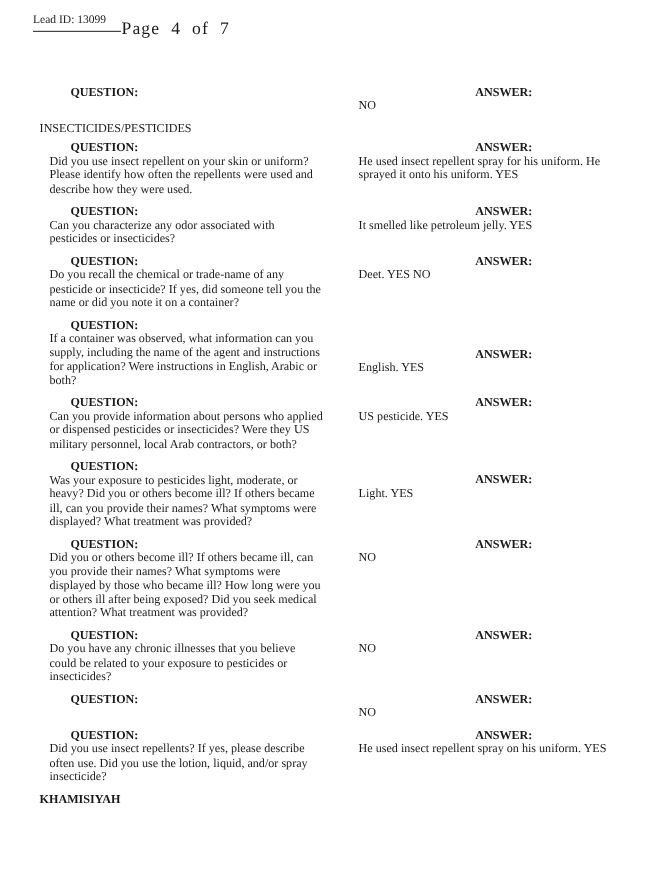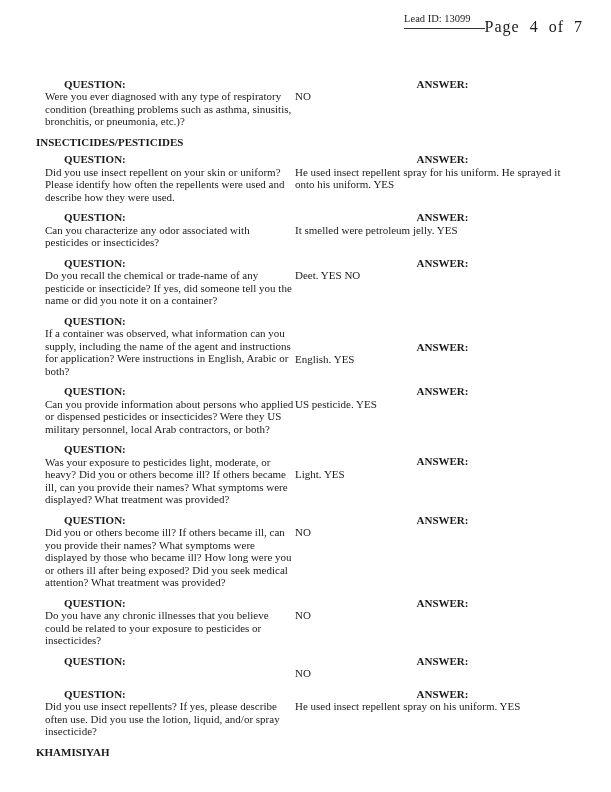--- a/index.html
+++ b/index.html
@@ -12,58 +12,59 @@
     height: 792px;
     overflow: hidden;
     font-family: "Liberation Serif", "DejaVu Serif", serif;
     font-size: 11px;
     line-height: 12.5px;
     color: #1a1a1a;
     position: relative;
   }
   .page-header {
     display: flex;
-    justify-content: flex-end;
+    justify-content: flex-start;
     align-items: flex-start;
     padding: 13px 28px 0 30px;
   }
   .lead-id {
     font-size: 10.5px;
     border-bottom: 1px solid #333;
     padding-bottom: 2px;
     padding-right: 14px;
   }
   .page-number {
     margin-top: 8px;
     font-size: 16px;
     letter-spacing: 1px;
   }
   .content {
     margin: 44px 30px 0 36px;
   }
   .row {
     display: flex;
     margin-bottom: 8px;
+    gap: 31px;
   }
   .q-col {
     width: 259px;
     flex-shrink: 0;
   }
   .a-col {
     flex: 1;
   }
   .label {
     font-weight: bold;
   }
   .q-label { padding-left: 28px; }
   .q-text  { padding-left: 9px; }
   .a-label { padding-left: 9px; text-align: center; }
   .a-text  { padding-left: 0; }
   .section-heading {
-    font-weight: bold;
+    font-weight: normal;
     margin: 2px 0 5px 0;
   }
   .offset-1 { margin-top: 12px; }
   .offset-2 { margin-top: 26px; }
   .bottom-heading {
     font-weight: bold;
     margin-top: 2px;
   }
 </style>
 </head>
@@ -72,21 +73,20 @@
 <div class="page-header">
   <span class="lead-id">Lead ID: 13099</span>
   <span class="page-number" style="white-space: pre;">Page  4  of  7</span>
 </div>
 
 <div class="content">
 
   <div class="row">
     <div class="q-col">
       <div class="label q-label">QUESTION:</div>
-      <div class="q-text">Were you ever diagnosed with any type of respiratory condition (breathing problems such as asthma, sinusitis, bronchitis, or pneumonia, etc.)?</div>
     </div>
     <div class="a-col">
       <div class="label a-label">ANSWER:</div>
       <div class="a-text">NO</div>
     </div>
   </div>
 
   <div class="section-heading">INSECTICIDES/PESTICIDES</div>
 
   <div class="row">
@@ -100,21 +100,21 @@
     </div>
   </div>
 
   <div class="row">
     <div class="q-col">
       <div class="label q-label">QUESTION:</div>
       <div class="q-text">Can you characterize any odor associated with pesticides or insecticides?</div>
     </div>
     <div class="a-col">
       <div class="label a-label">ANSWER:</div>
-      <div class="a-text">It smelled were petroleum jelly.  YES</div>
+      <div class="a-text">It smelled like petroleum jelly.  YES</div>
     </div>
   </div>
 
   <div class="row">
     <div class="q-col">
       <div class="label q-label">QUESTION:</div>
       <div class="q-text">Do you recall the chemical or trade-name of any pesticide or insecticide?  If yes, did someone tell you the name or did you note it on a container?</div>
     </div>
     <div class="a-col">
       <div class="label a-label">ANSWER:</div>

